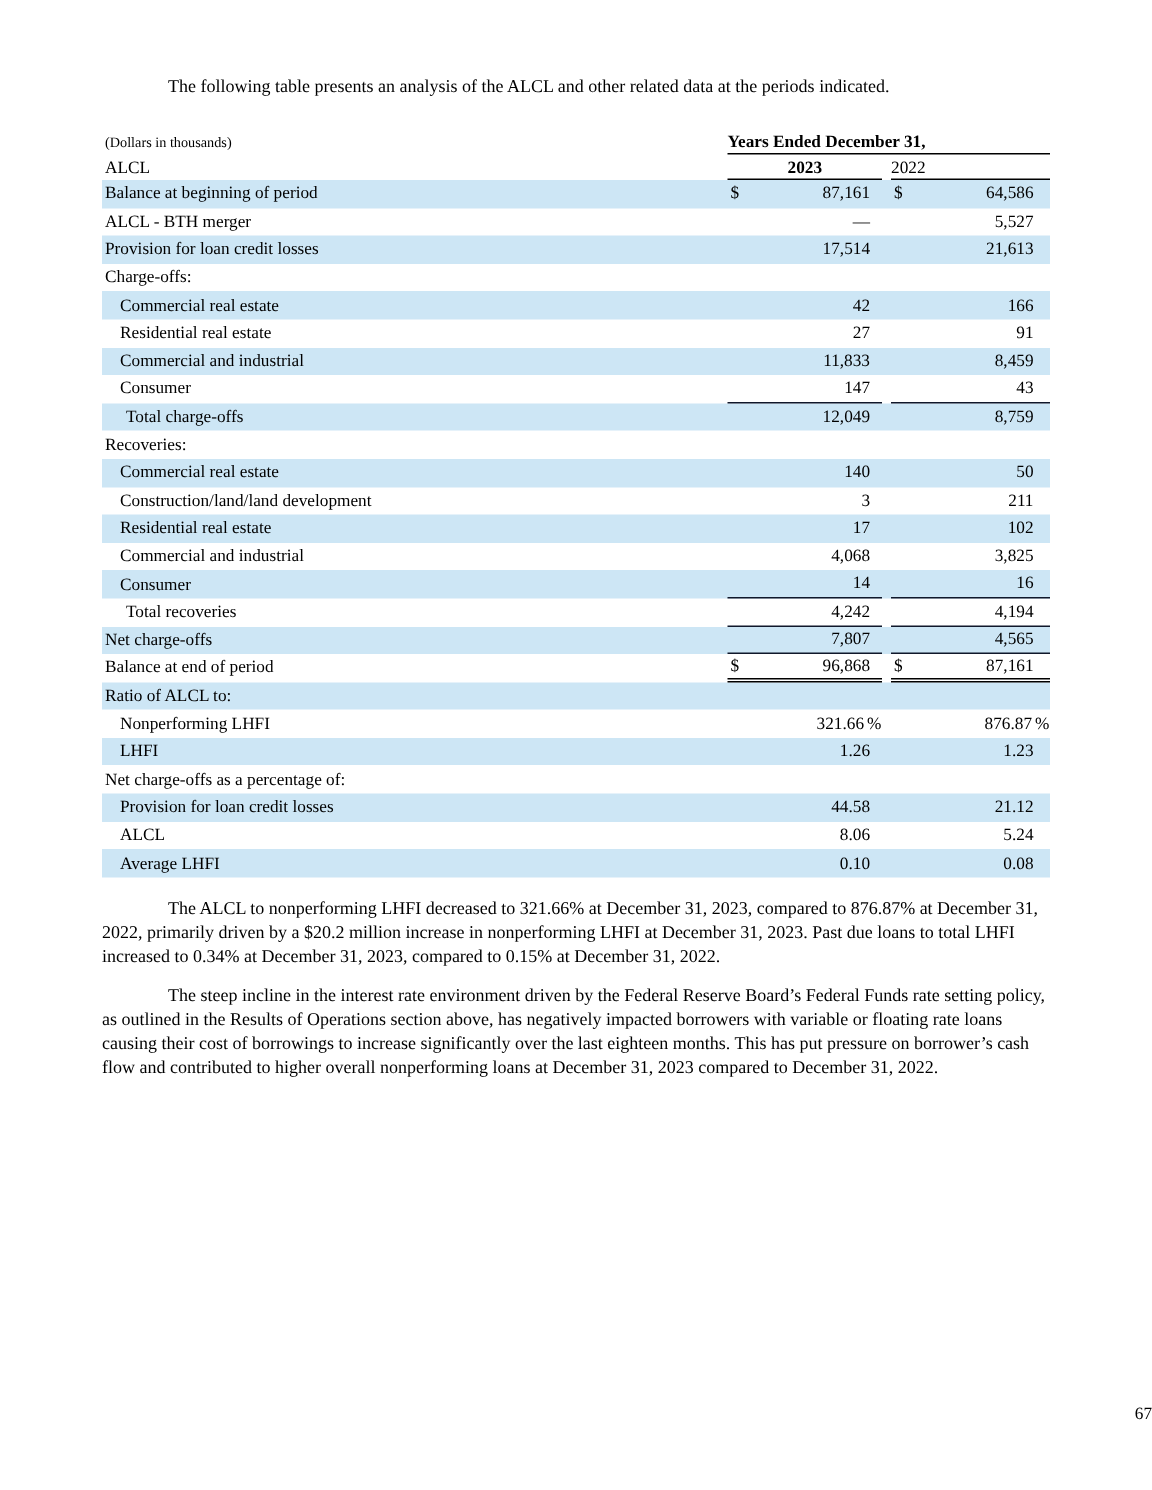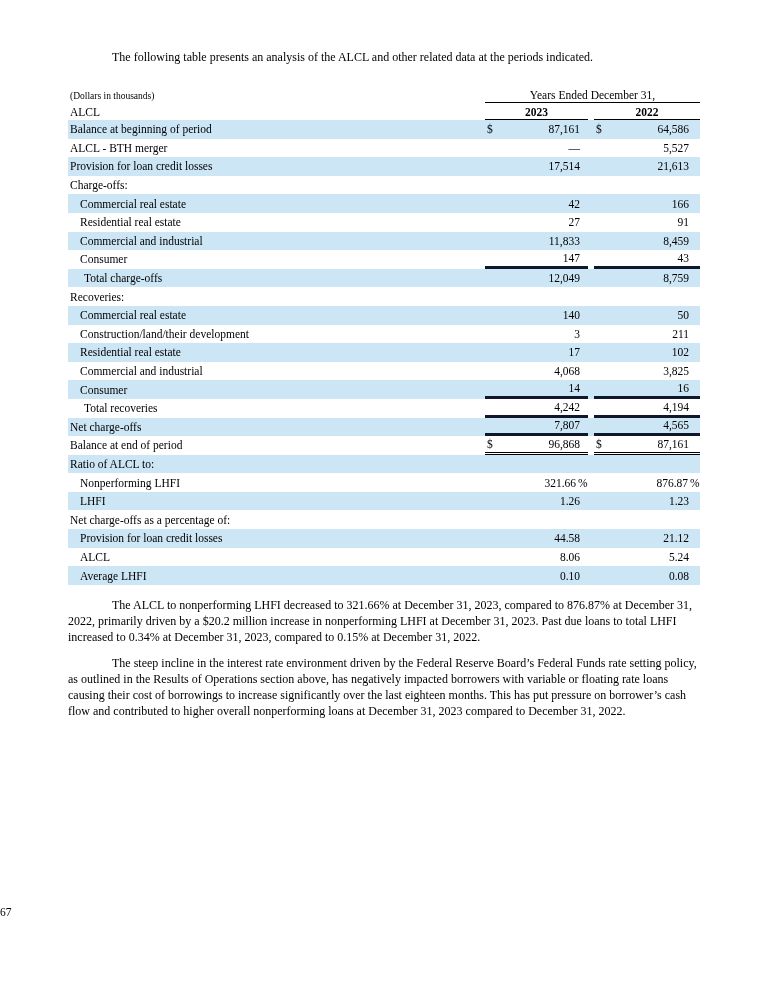--- a/index.html
+++ b/index.html
@@ -18,46 +18,46 @@
     font-size:12px; line-height:16px;
     text-indent:44px; text-align:left;
   }
   .intro { top:49px; }
   .p1 { top:597px; }
   .p2 { top:655px; }
   
   .alcl-table { position:absolute; left:68px; top:86px; width:632px; font-size:11.5px; }
   .hrow1, .hrow2 { display:flex; height:17px; align-items:flex-end; }
   .h-units { flex:1; font-size:9.5px; padding-left:2px; padding-bottom:2px; }
-  .h-span  { width:215px; text-align:center; font-weight:normal; border-bottom:1px solid #000; padding-bottom:1px; }
+  .h-span  { width:215px; text-align:left; font-weight:bold; border-bottom:1px solid #000; padding-bottom:1px; }
   .h-alcl  { flex:1; padding-left:2px; padding-bottom:2px; }
   .h-year1 { width:103px; text-align:center; font-weight:bold; border-bottom:1px solid #000; padding-bottom:1px; }
-  .h-year2 { width:106px; text-align:center; font-weight:bold; border-bottom:1px solid #000; padding-bottom:1px; }
+  .h-year2 { width:106px; text-align:left; font-weight:normal; border-bottom:1px solid #000; padding-bottom:1px; }
   .h-gap, .gap { width:6px; height:100%; }
   .trow { display:flex; height:18.6px; align-items:center; }
   .trow.shaded { background:var(--shade,#cde6f5); }
   .label { flex:1; padding-left:2px; white-space:nowrap; }
   .ind1 .label { padding-left:12px; }
   .ind2 .label { padding-left:16px; }
   .cell { display:flex; align-items:center; height:100%; }
   .c1 { width:103px; }
   .c2 { width:106px; }
   .sym { width:16px; text-align:left; padding-left:2px; }
   .val { flex:1; text-align:right; }
   .c1 .val { padding-right:8px; }
   .c2 .val { padding-right:11px; }
   .pct { width:0; overflow:visible; white-space:nowrap; }
   .haspct .val { padding-right:0; }
   .haspct .pct { width:12px; padding-left:2px; }
-  .rule-single .c1, .rule-single .c2 { border-bottom:3px solid #0f172a; }
+  .rule-single .c1, .rule-single .c2 { border-bottom:1px solid #0f172a; }
   .rule-double .c1, .rule-double .c2 { border-bottom:3px double #000; }
   .em { }
   .pageno {
-    position:absolute; top:906px; left:0; width:100%;
-    text-align:left; font-size:11.5px;
+    position:absolute; top:937px; left:0; width:100%;
+    text-align:right; font-size:11.5px;
   }
 </style>
 </head>
 <body>
 
 <div class="page">
 
   <p class="para intro">The following table presents an analysis of the ALCL and other related data at the periods indicated.</p>
 
   <div class="alcl-table">
@@ -220,21 +220,21 @@
             <span class="pct"></span>
           </div>
           <div class="gap"></div>
           <div class="cell c2">
             <span class="sym"></span>
             <span class="val">50</span>
             <span class="pct"></span>
           </div>
         </div>
         <div class="trow ind1 rule-none">
-          <div class="label">Construction/land/their development</div>
+          <div class="label">Construction/land/land development</div>
           <div class="cell c1">
             <span class="sym"></span>
             <span class="val">3</span>
             <span class="pct"></span>
           </div>
           <div class="gap"></div>
           <div class="cell c2">
             <span class="sym"></span>
             <span class="val">211</span>
             <span class="pct"></span>

